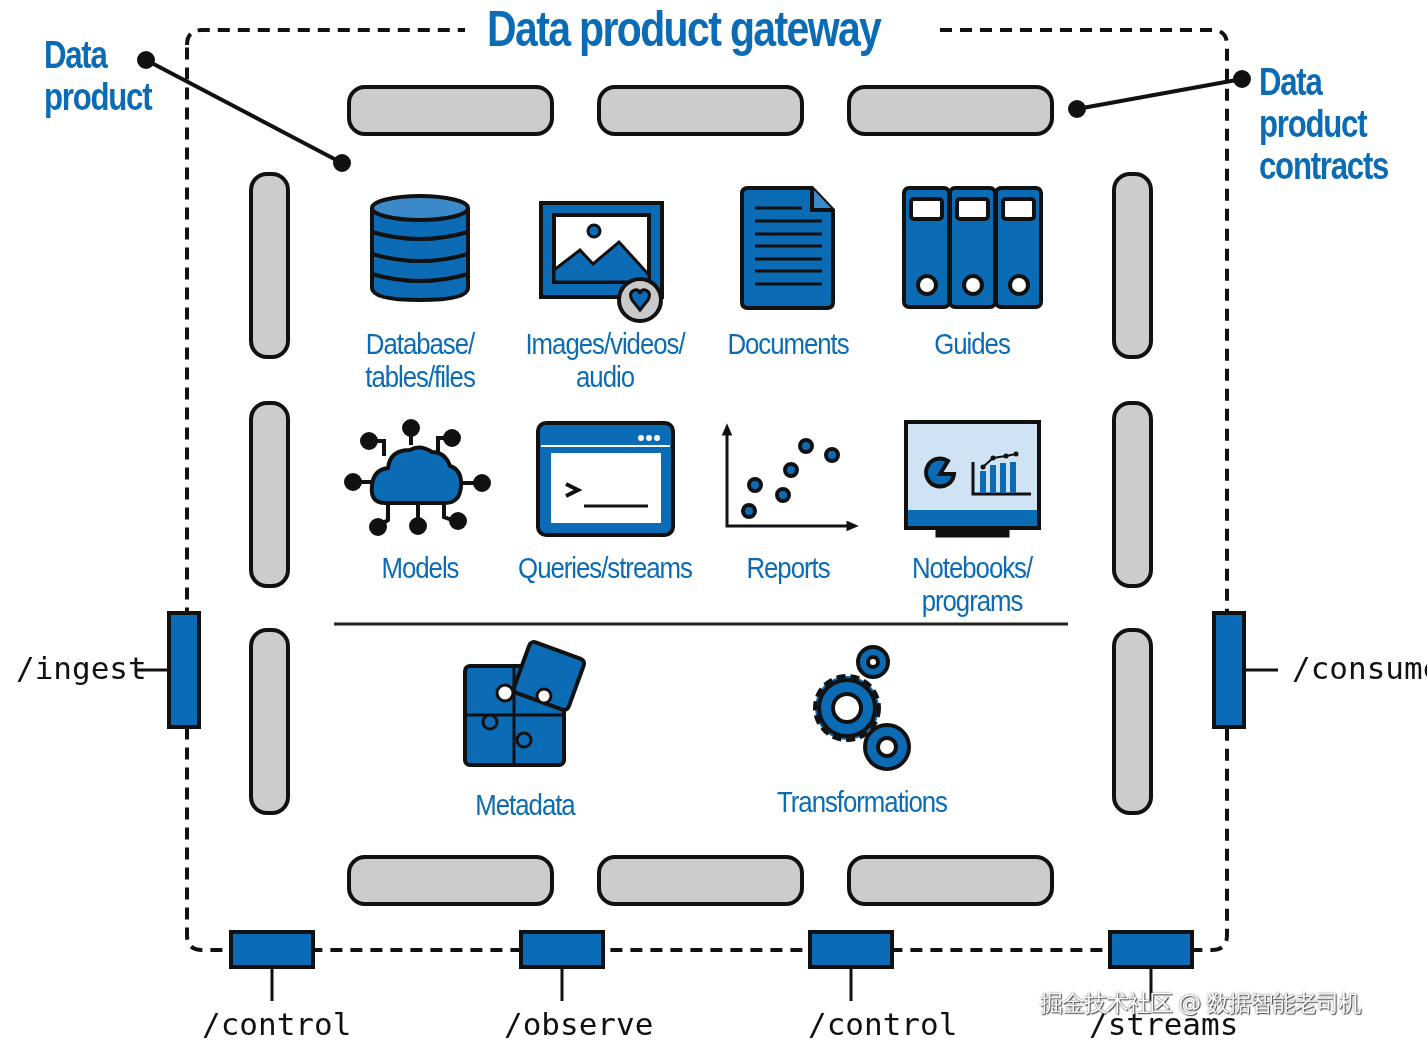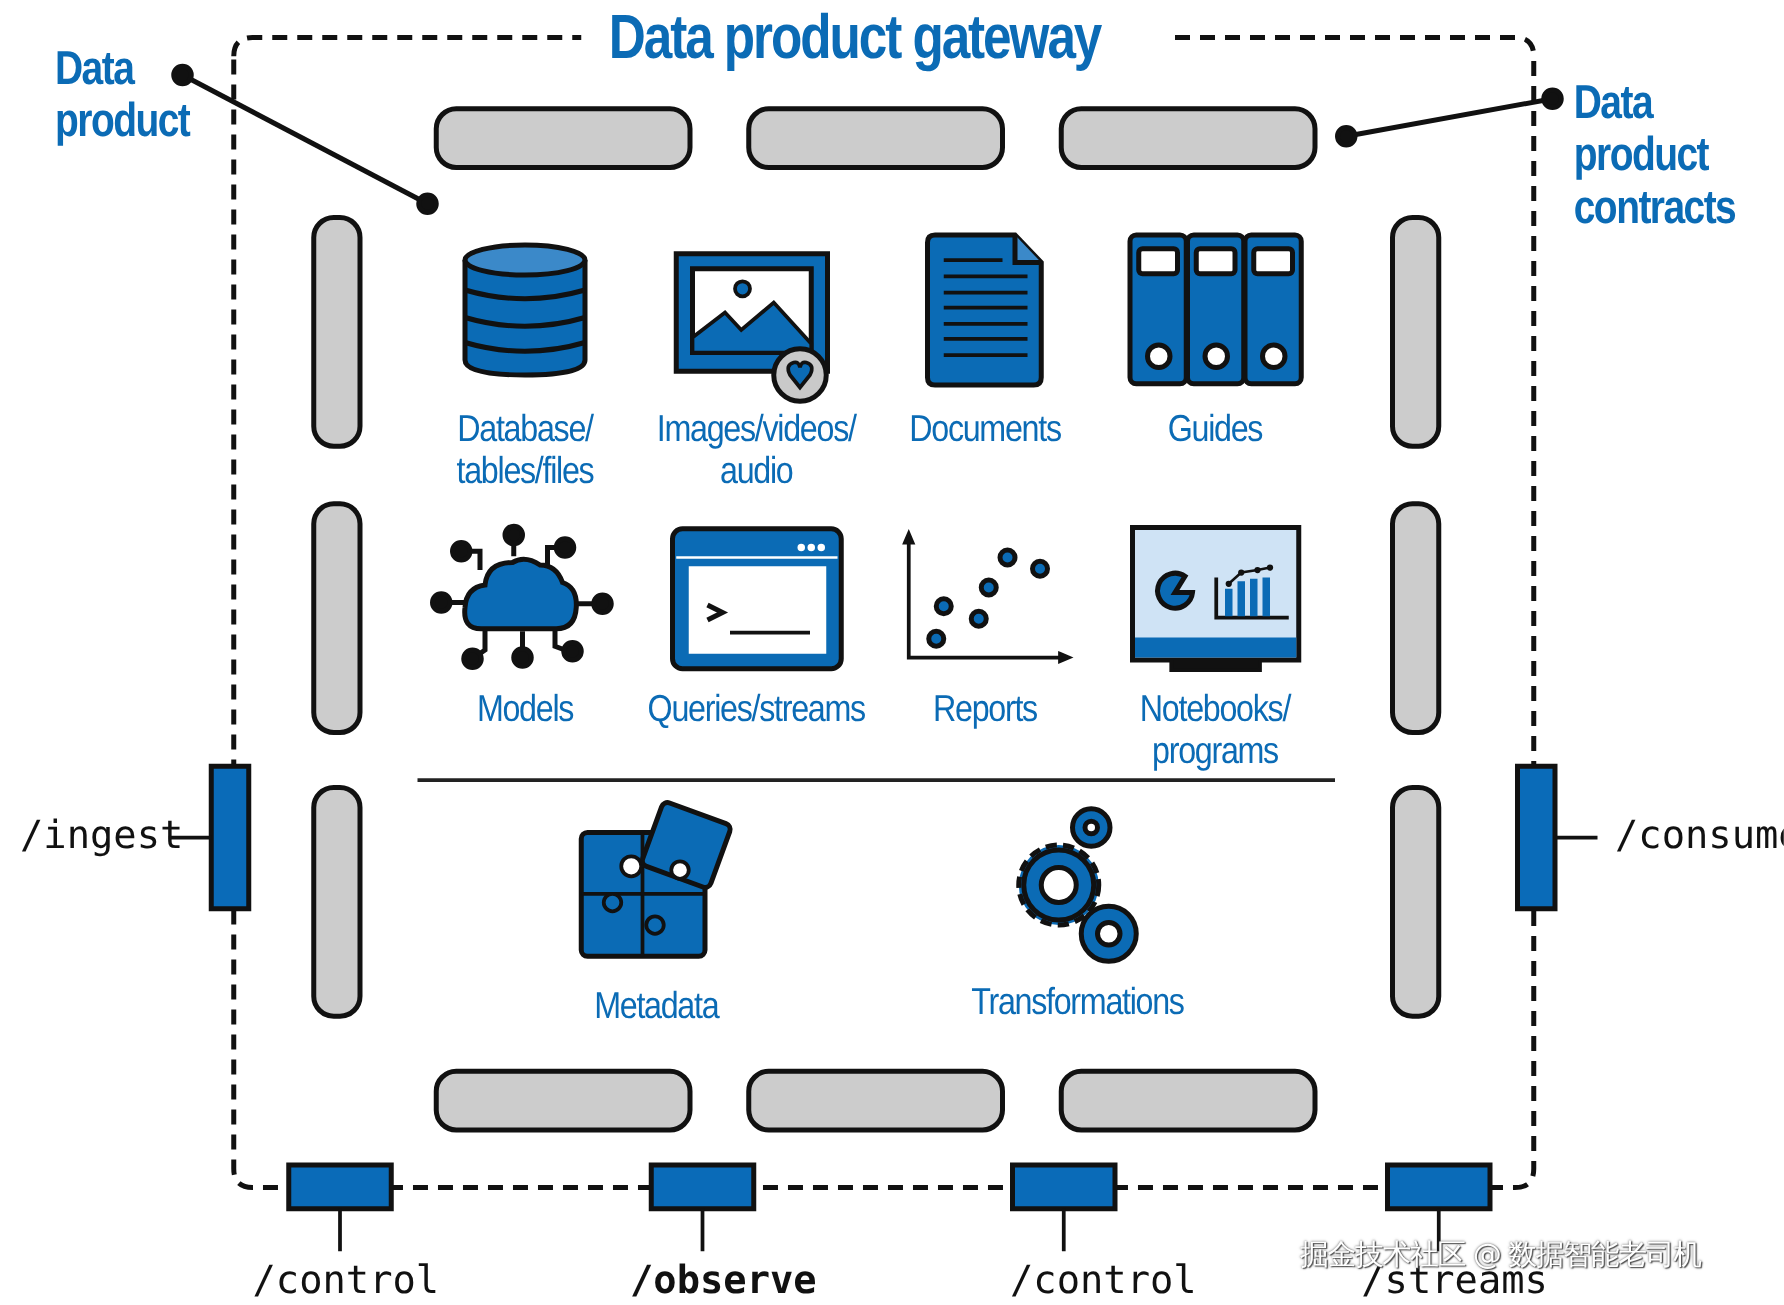--- a/index.html
+++ b/index.html
@@ -234,17 +234,17 @@
 <div class="lbl" style="left:688px; top:551px; width:200px;">Reports</div>
 <div class="lbl" style="left:872px; top:551px; width:200px;">Notebooks/
 programs</div>
 
 <div class="lbl" style="left:425px; top:788px; width:200px;">Metadata</div>
 <div class="lbl" style="left:737px; top:785px; width:250px;">Transformations</div>
 
 <div class="api" style="left:4px; top:650px;">/ingest</div>
 <div class="api" style="left:1280px; top:650px;">/consume</div>
 <div class="api" style="left:190px; top:1006px;">/control</div>
-<div class="api" style="left:492px; top:1006px;font-weight:bold;">/observe</div>
+<div class="api" style="left:492px; top:1006px;">/observe</div>
 <div class="api" style="left:796px; top:1006px;">/control</div>
 <div class="api" style="left:1077px; top:1006px;">/streams</div>
 
 <div class="watermark" style="left:1040px; top:988px;">掘金技术社区 @ 数据智能老司机</div>
 
 </body></html>

